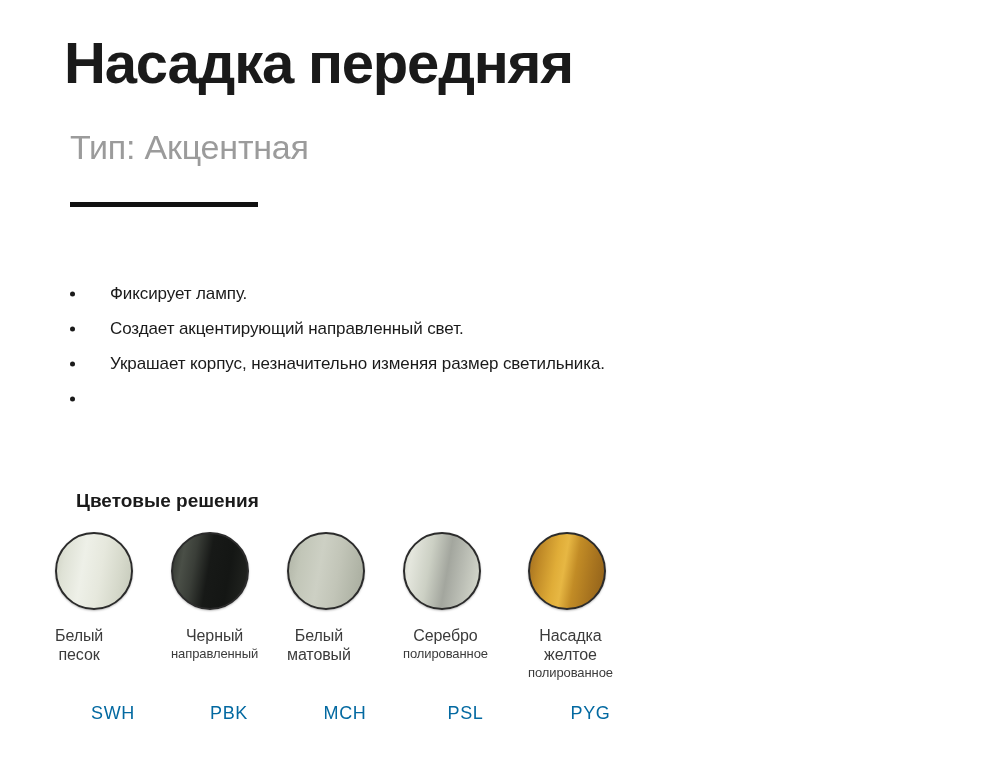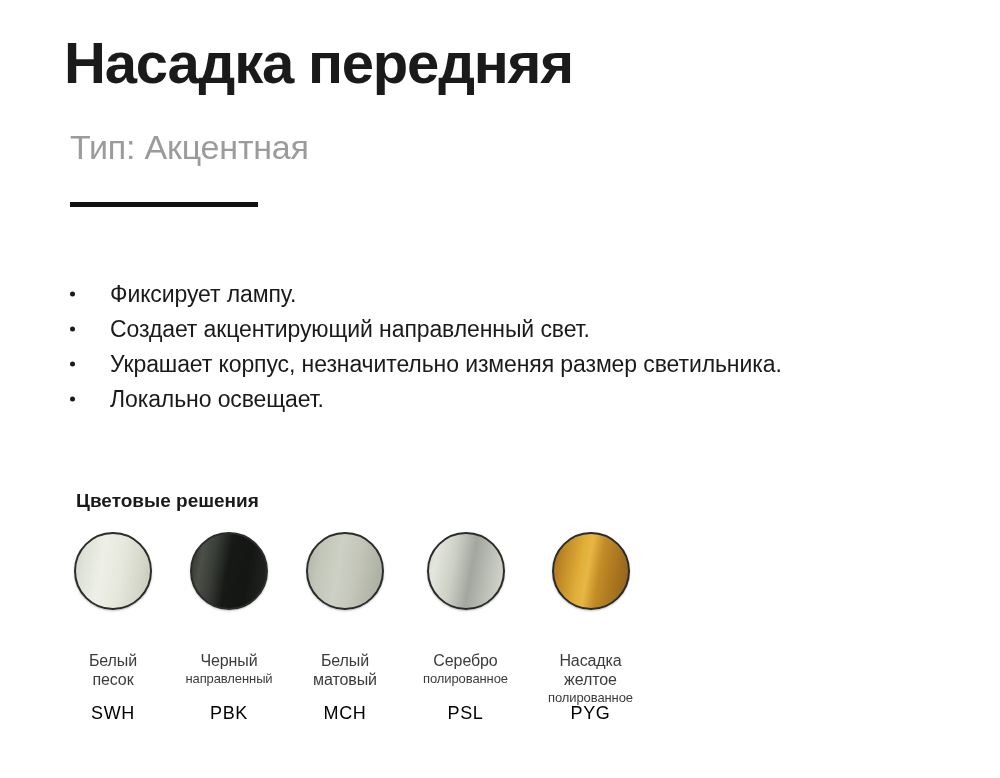--- a/index.html
+++ b/index.html
@@ -73,21 +73,21 @@
     position: absolute;
     left: 0px;
     top: 50%;
     transform: translateY(-50%);
     width: 5px;
     height: 5px;
     border-radius: 50%;
     background: #1a1a1a;
   }
   .bullet-text {
-    font-size: 23px;
+    font-size: 17px;
     line-height: 26px;
     color: #1a1a1a;
     letter-spacing: -0.1px;
     white-space: nowrap;
     text-align: right;
   }
 
   
   .colors-heading {
     position: absolute;
@@ -104,22 +104,21 @@
     position: absolute;
     left: 55px;
     top: 532px;
     width: 620px;
     display: flex;
   }
   .swatch-cell {
     width: 116px;
     display: flex;
     flex-direction: column;
-    align-items: center;
-    gap: 25px;
+    align-items: flex-start;
   }
   .swatch-cell.wide { width: 125px; }
 
   .swatch-disc {
     width: 78px;
     height: 78px;
     border-radius: 50%;
     border: 2px solid #2b2b2b;
     box-sizing: border-box;
     box-shadow: 0 1px 2px rgba(0,0,0,.25);
@@ -175,21 +174,21 @@
     width: 620px;
     display: flex;
   }
   .code-cell {
     width: 116px;
     text-align: center;
   }
   .code-cell.wide { width: 125px; }
   .code-text {
     font-size: 18px;
-    color: #000000;
+    color: #0369a1;
     letter-spacing: 0.6px;
     white-space: nowrap;
   }
 </style>
 </head>
 <body>
 
 <div class="page">
 
   <div class="title">Насадка передняя</div>
@@ -206,21 +205,20 @@
     <div class="bullet-row">
       <span class="bullet-dot"></span>
       <span class="bullet-text">Создает акцентирующий направленный свет.</span>
     </div>
     <div class="bullet-row">
       <span class="bullet-dot"></span>
       <span class="bullet-text">Украшает корпус, незначительно изменяя размер светильника.</span>
     </div>
     <div class="bullet-row">
       <span class="bullet-dot"></span>
-      <span class="bullet-text">Локально освещает.</span>
     </div>
   </div>
 
   <div class="colors-heading">Цветовые решения</div>
 
   <div class="swatch-row">
 
     <div class="swatch-cell">
       <div class="swatch-disc sw-swh"></div>
       <div class="labels">

